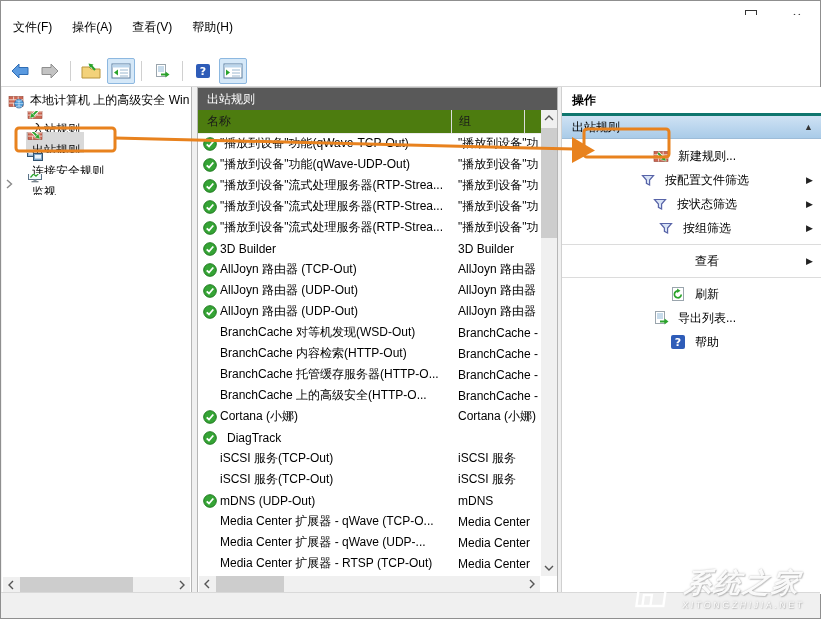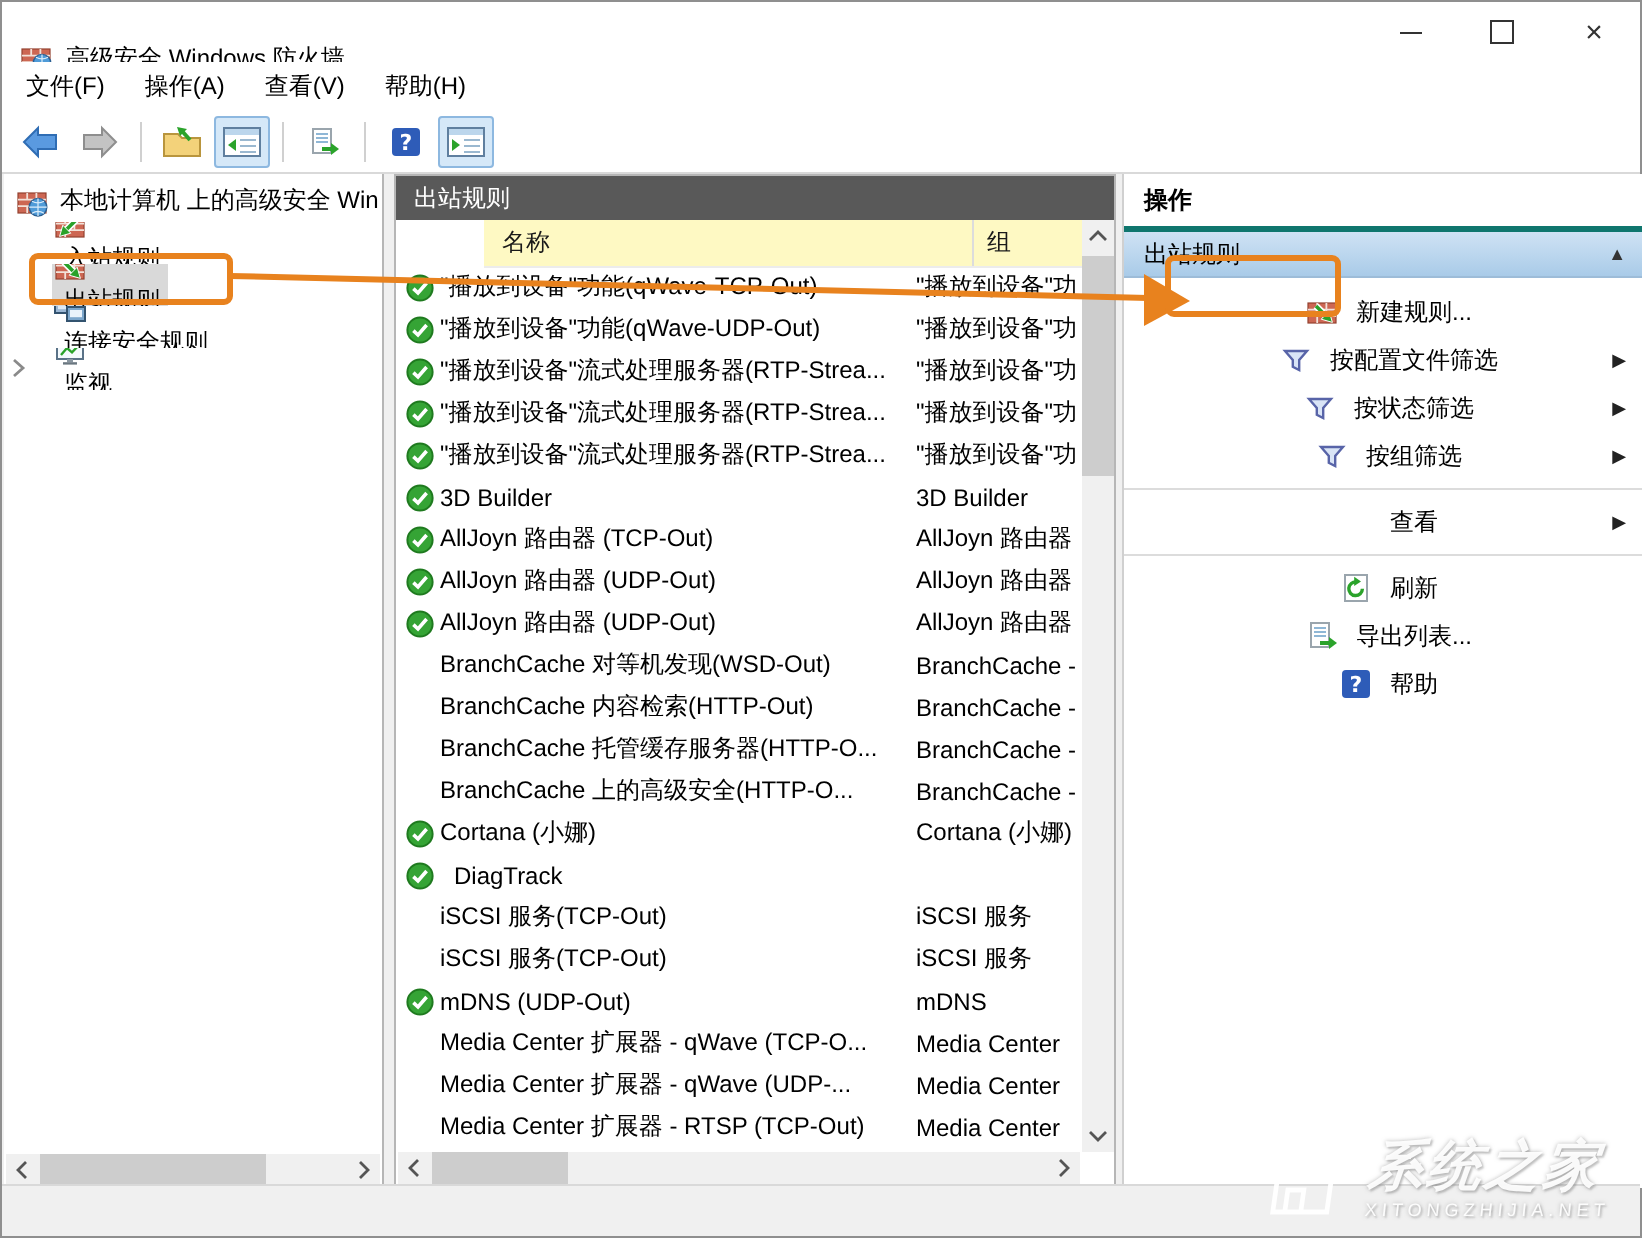--- a/index.html
+++ b/index.html
@@ -8,21 +8,21 @@
   
   .titlebar{position:absolute;left:0;top:13px;right:0;height:30px;display:flex;align-items:center;background:#fff;}
   .titlebar .app-icon{margin-left:9px;width:16px;height:16px;display:inline-flex;}
   .titlebar .title{margin-left:7px;font-size:12px;}
   .win-controls{position:absolute;right:0;top:0;height:30px;display:flex;}
   .win-btn{width:46px;height:30px;display:flex;align-items:center;justify-content:center;color:#222;}
   .glyph-min{width:11px;height:1px;background:#333;display:block;}
   .glyph-max{width:10px;height:10px;border:1px solid #333;display:block;}
   .glyph-close{font-size:15px;line-height:1;color:#333;}
   
-  .menubar{position:absolute;left:0;top:30px;right:0;height:24px;display:flex;align-items:center;padding-left:2px;background:#fff;}
+  .menubar{position:absolute;left:0;top:14px;right:0;height:24px;display:flex;align-items:center;padding-left:2px;background:#fff;}
   .menu-item{padding:0 10px;height:24px;line-height:24px;}
   
   .toolbar{position:absolute;left:0;top:54px;right:0;height:31px;display:flex;align-items:center;background:#fff;border-bottom:1px solid #d9d9d9;padding-left:4px;}
   .tb-btn{width:26px;height:24px;display:flex;align-items:center;justify-content:center;border:1px solid transparent;border-radius:2px;margin:0 1px;}
   .tb-btn.pressed{background:#d5e8f8;border-color:#8db8e0;}
   .tb-sep{width:1px;height:20px;background:#d0d0d0;margin:0 5px;}
   
   .client{position:absolute;left:0;top:86px;right:0;bottom:25px;background:#f0f0f0;}
   
   .tree-panel{position:absolute;left:1px;top:86px;width:190px;height:507px;background:#fff;border-right:1px solid #b6b6b6;box-sizing:border-box;}
@@ -30,21 +30,21 @@
   .tree-row{height:21px;display:flex;align-items:center;white-space:nowrap;overflow:hidden;}
   .tree-row .chev{width:24px;display:flex;align-items:center;padding-left:3px;box-sizing:border-box;}
   .tree-row.root{padding-left:6px;}
   .tree-row .t-icon{width:17px;height:16px;display:inline-flex;flex:none;}
   .tree-row .t-label{margin-left:5px;}
   .tree-row .selwrap{display:flex;align-items:flex-start;padding:2px 4px 2px 1px;flex-direction:column;}
   .tree-row .selwrap.selected{background:#d9d9d9;}
   
   .list-panel{position:absolute;left:196px;top:86px;width:361px;height:507px;background:#fff;border:1px solid #b6b6b6;box-sizing:border-box;}
   .list-header-dark{height:22px;background:#595959;color:#fff;display:flex;align-items:center;padding-left:9px;}
-  .col-headers{height:23px;display:flex;border-bottom:1px solid #ececec;background:#fef9c3;margin-left:44px;}
+  .col-headers{height:23px;display:flex;border-bottom:1px solid #ececec;background:#4d7c0f;}
   .col-h{display:flex;align-items:center;border-right:1px solid #dcdcdc;box-sizing:border-box;color:#1a1a1a;}
   .col-h.name{width:254px;padding-left:9px;}
   .col-h.group{width:73px;padding-left:7px;}
   .rows-viewport{position:absolute;left:0;top:45px;right:16px;bottom:17px;overflow:hidden;}
   .lrow{height:21px;display:flex;align-items:center;}
   .lrow .icon-cell{width:22px;padding-left:5px;box-sizing:border-box;display:flex;align-items:center;}
   .lrow .name-cell{width:231px;white-space:nowrap;overflow:hidden;}
   .lrow .group-cell{flex:1;white-space:nowrap;overflow:hidden;padding-left:7px;}
   
   .vscroll{position:absolute;top:22px;right:0;width:16px;bottom:17px;background:#f0f0f0;}

